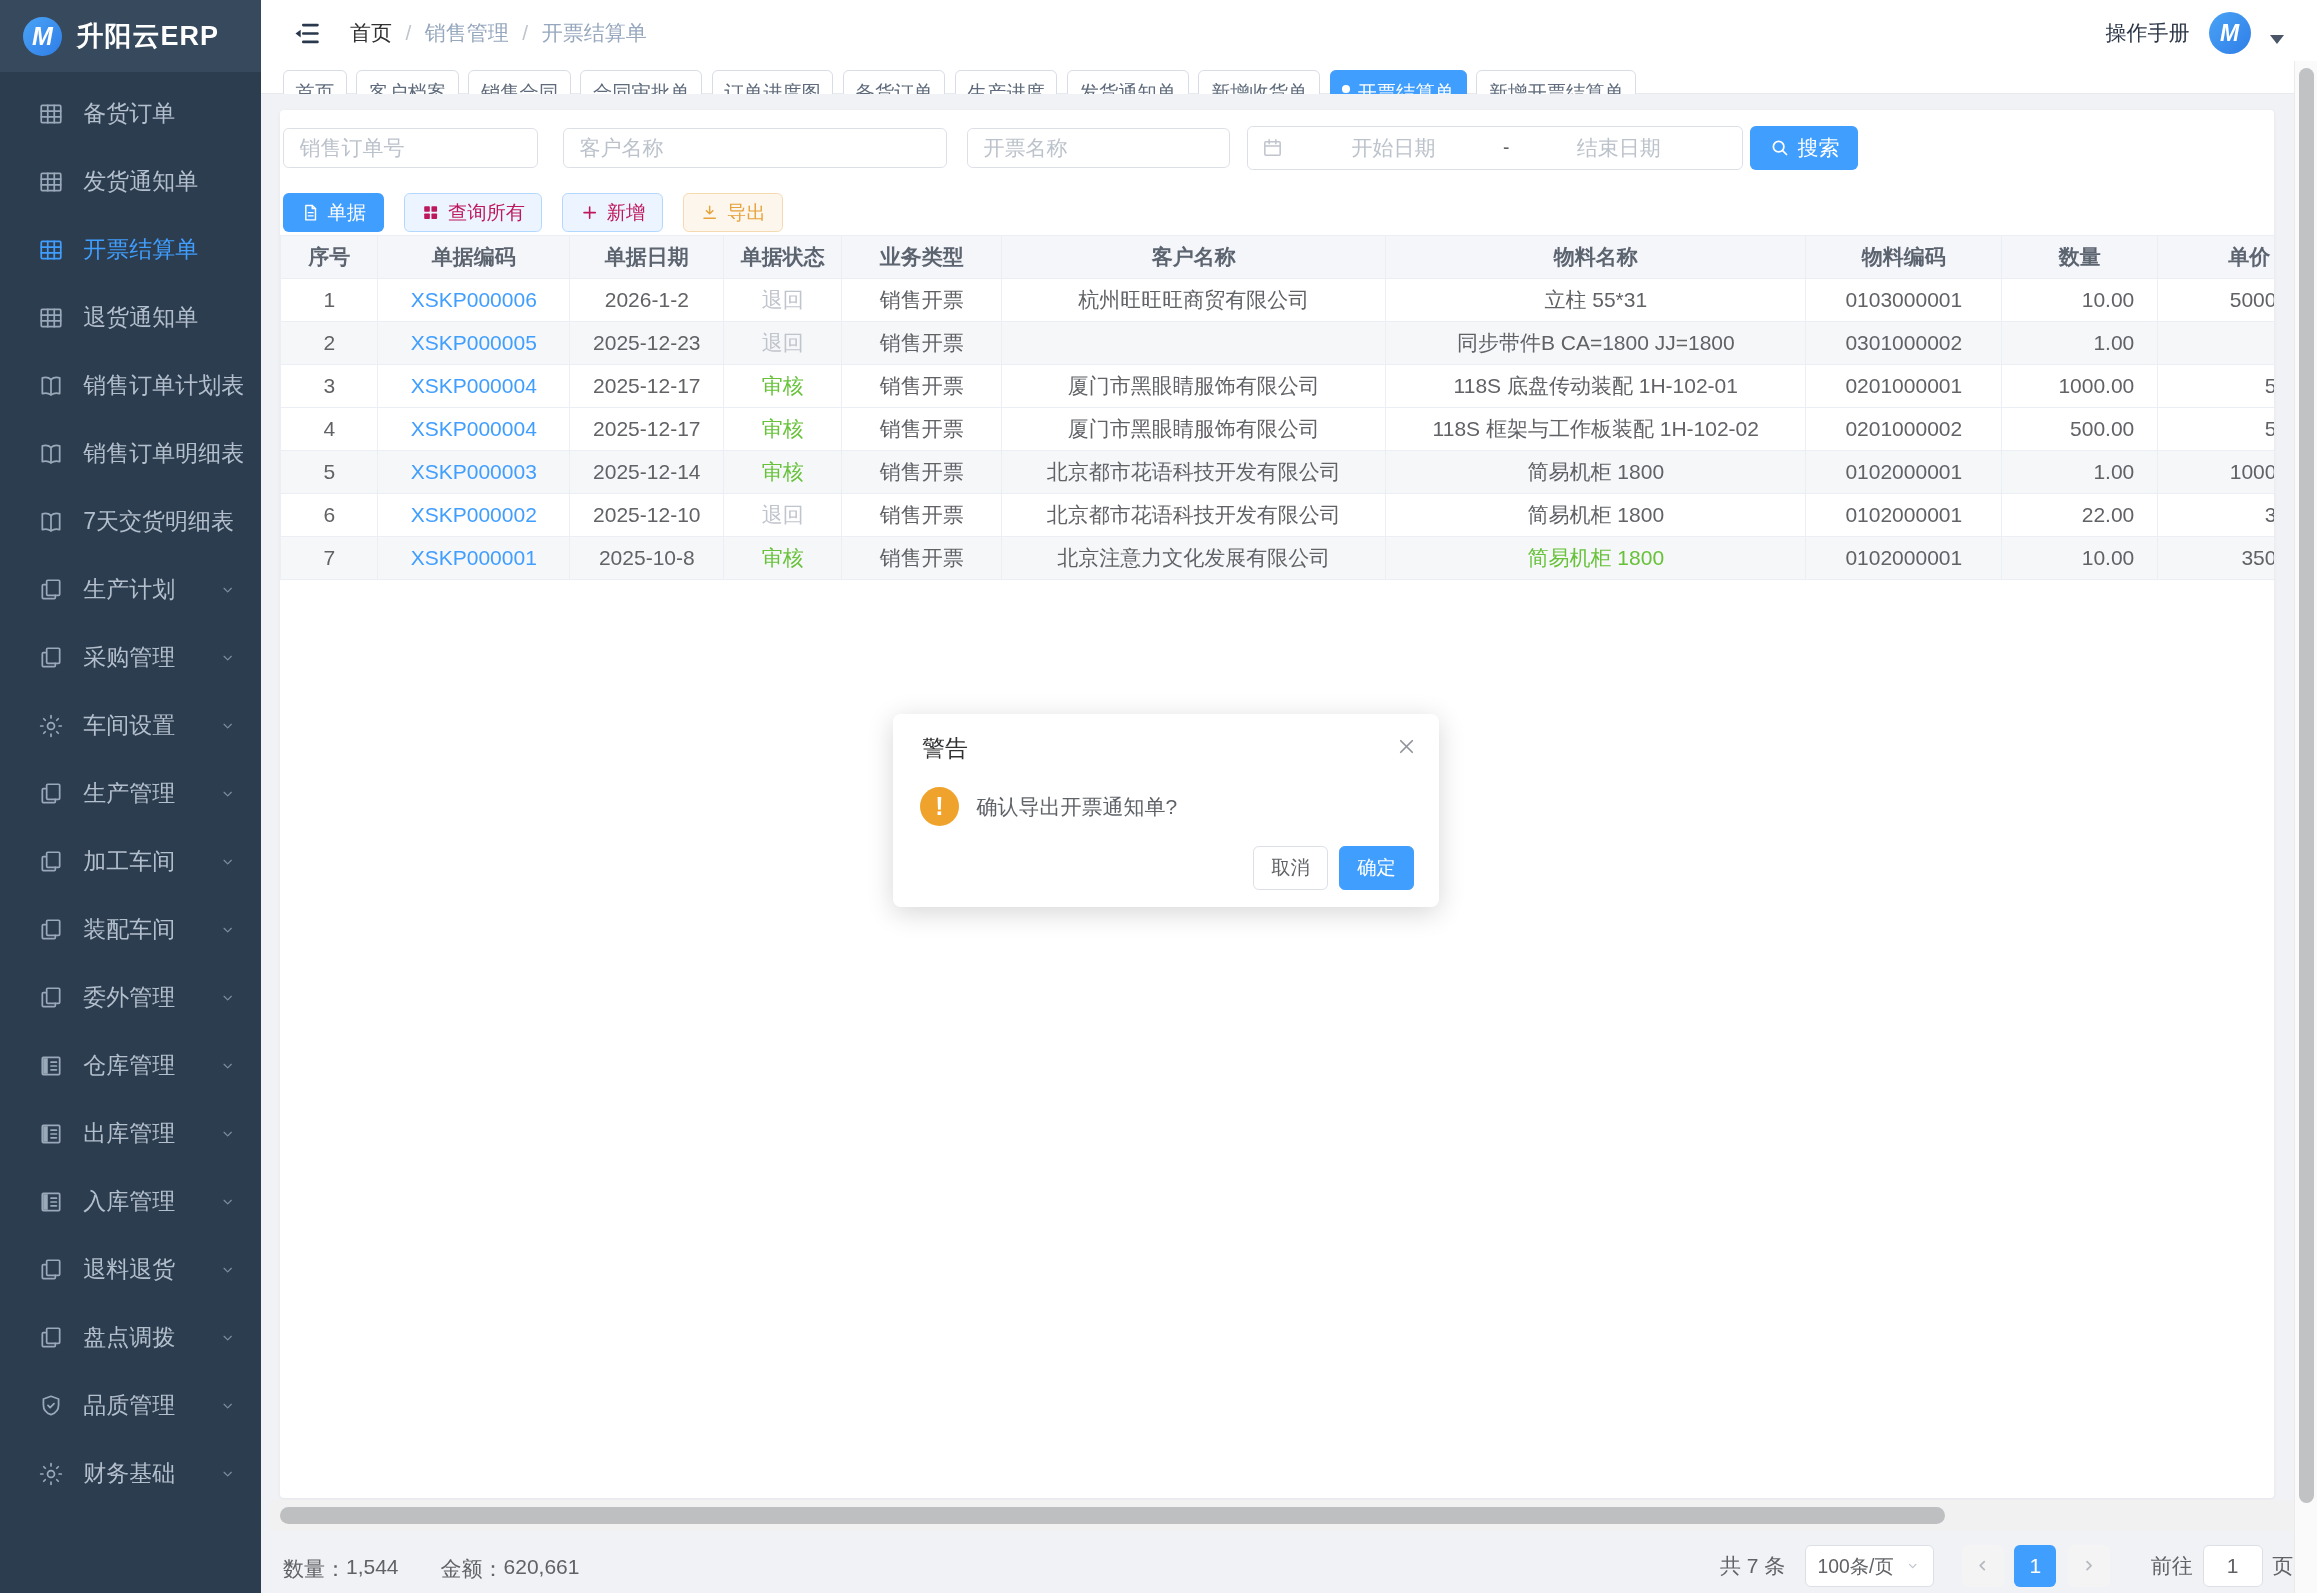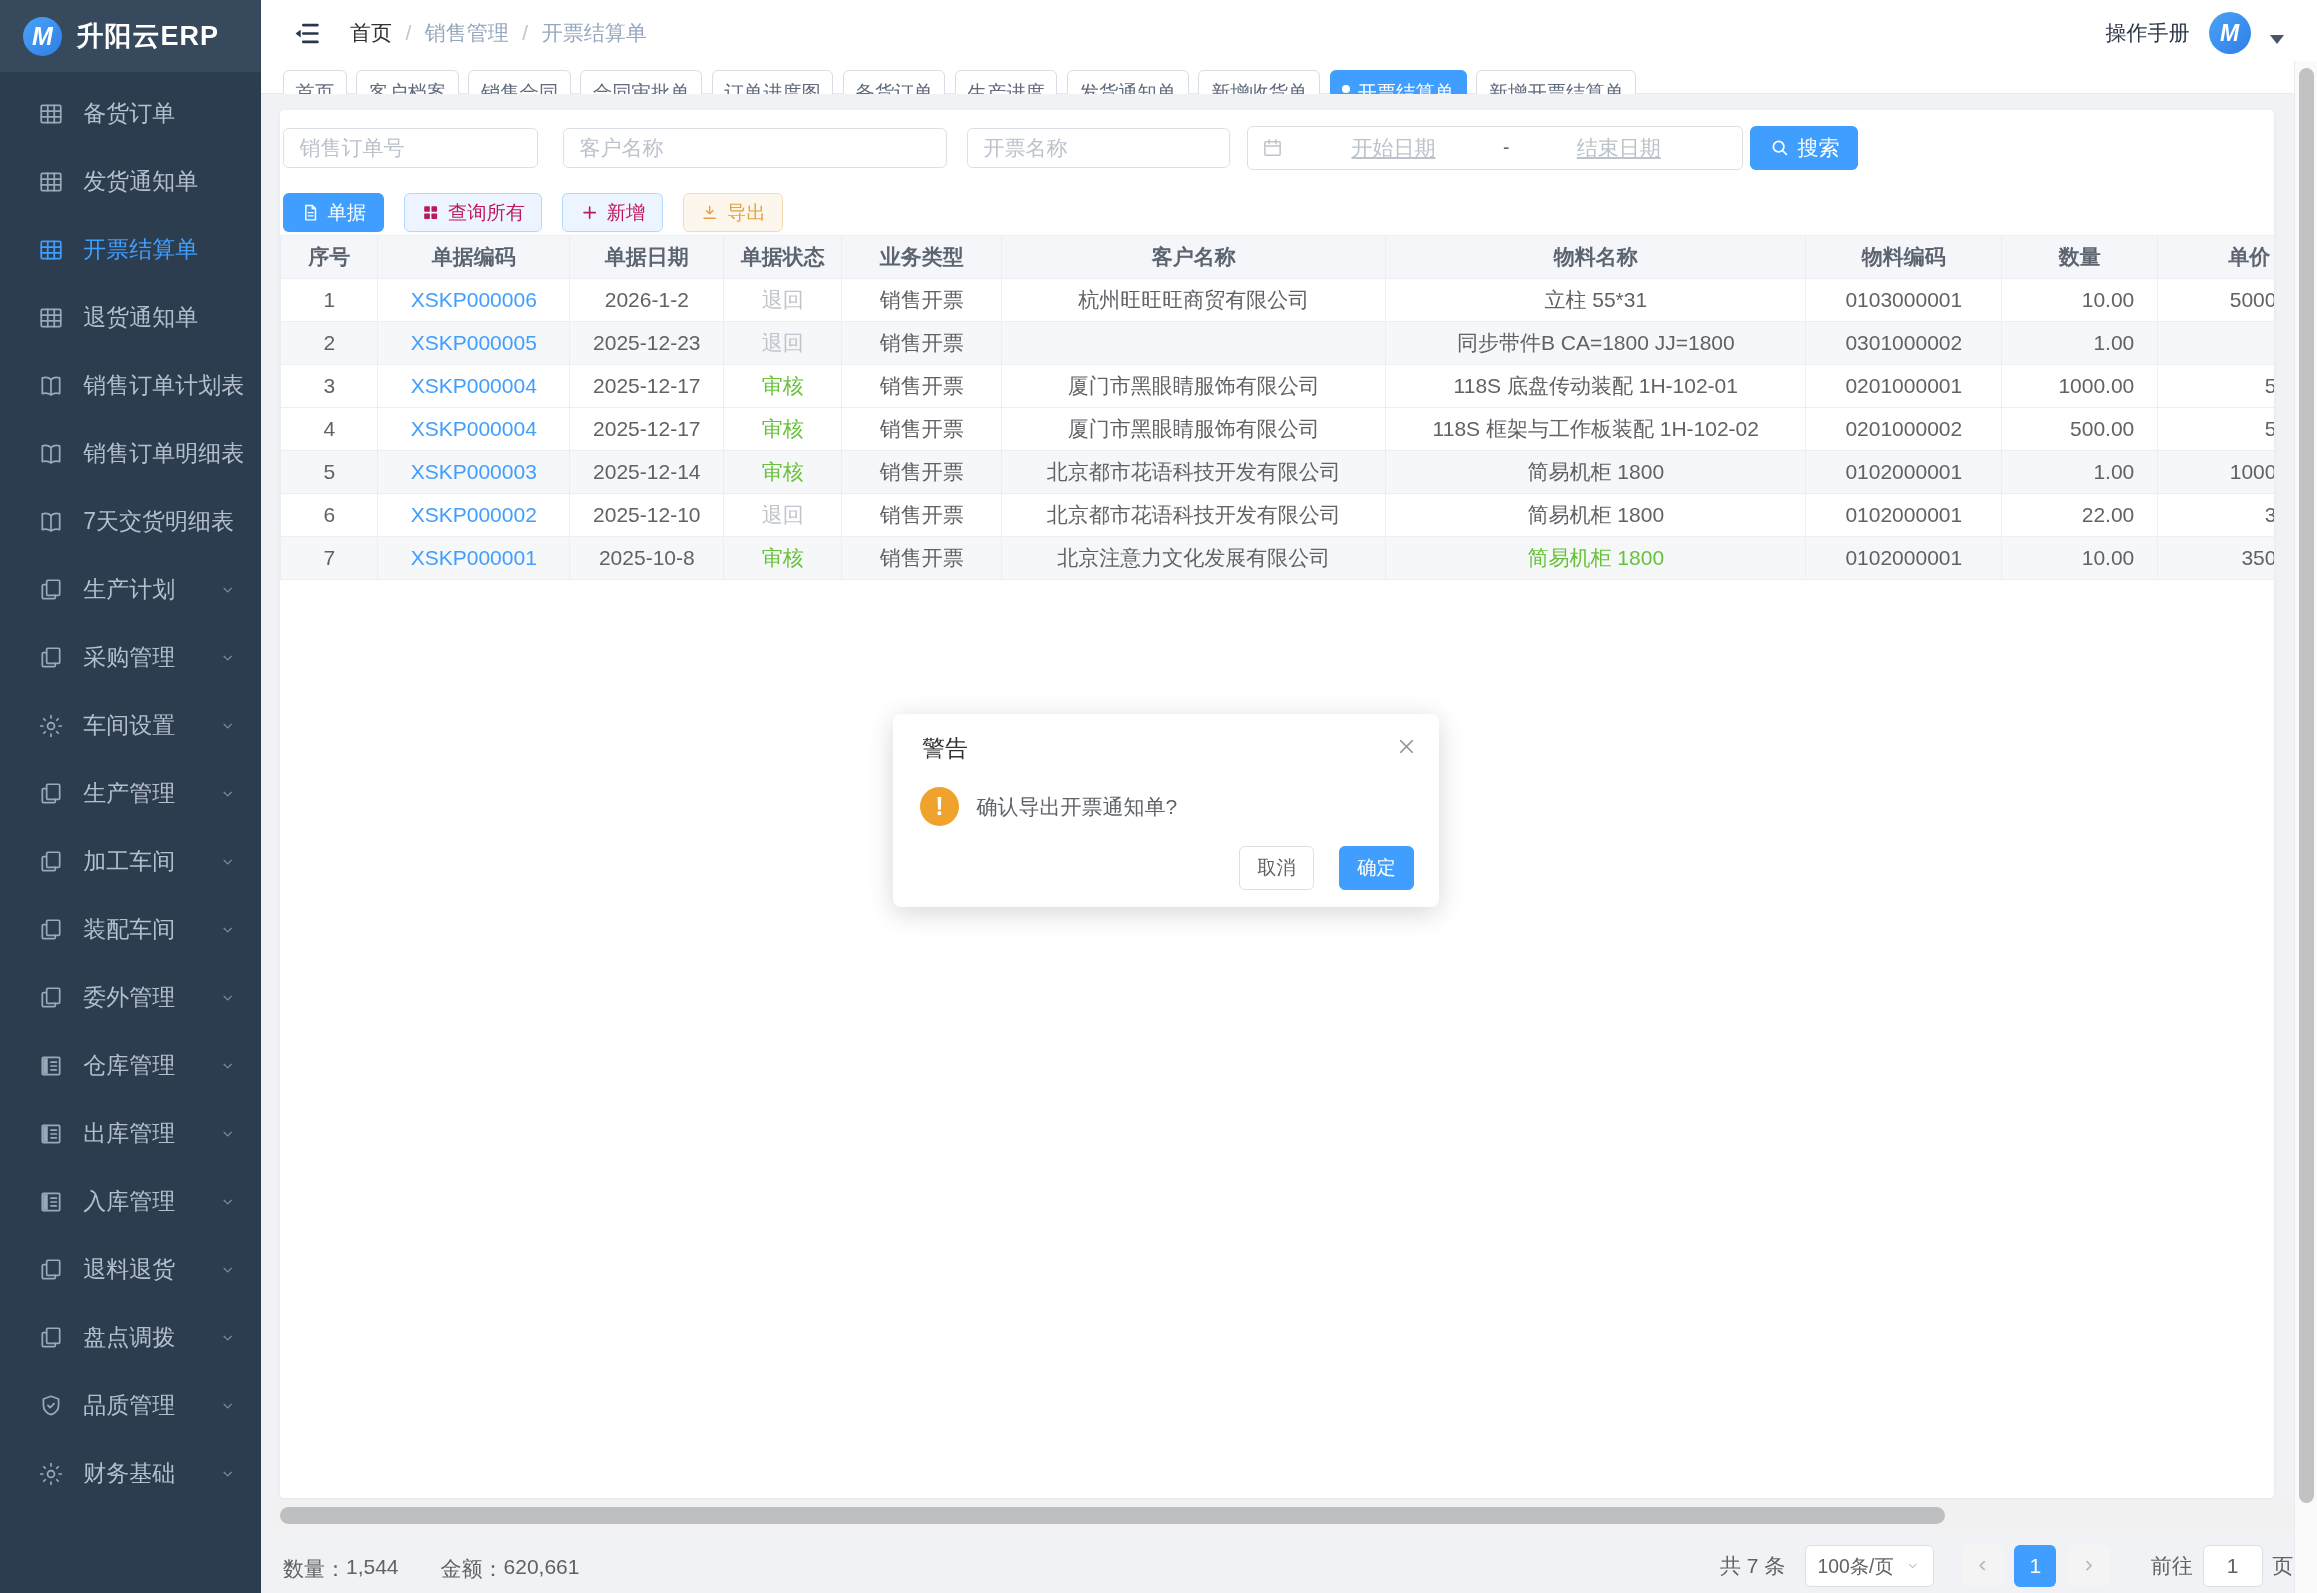--- a/index.html
+++ b/index.html
@@ -49,21 +49,21 @@
   .filters{position:absolute;left:2.9px;top:15.4px;display:flex;align-items:center;}
   .f-input{height:40px;border:1px solid #dcdfe6;border-radius:5.8px;padding:0 15.4px;font-size:21px;color:#606266;
     box-sizing:border-box;background:#fff;outline:none;}
   .f-input::placeholder{color:#bcc2cb;}
   .w-order{width:255px;}
   .w-cust{width:384px;margin-left:25px;}
   .w-inv{width:263px;margin-left:20px;}
   .daterange{width:496px;height:44px;border:1px solid #dcdfe6;border-radius:5.8px;margin-left:16.4px;
     display:flex;align-items:center;padding:0 13.5px;box-sizing:border-box;background:#fff;}
   .dr-icon{color:#c0c4cc;display:flex;}
-  .dr-ph{flex:1;text-align:center;color:#bcc2cb;font-size:21px;text-decoration:underline;}
+  .dr-ph{flex:1;text-align:center;color:#bcc2cb;font-size:21px;}
   .dr-sep{color:#606266;font-size:19.3px;}
   .search-btn{margin-left:7.7px;width:108px;height:44px;background:#409eff;color:#fff;border:none;border-radius:5.8px;
     font-size:21px;display:flex;align-items:center;justify-content:center;gap:7.7px;cursor:pointer;}
   
   .actions{position:absolute;left:2.9px;top:83px;display:flex;gap:20px;}
   .btn{height:39px;border-radius:5.8px;font-size:19.3px;display:flex;align-items:center;justify-content:center;
     gap:7.7px;padding:0 16.4px;border:1px solid transparent;cursor:pointer;box-sizing:border-box;white-space:nowrap;}
   .btn-primary{background:#409eff;color:#fff;}
   .btn-plain-blue{background:#ecf5ff;border-color:#b3d8ff;color:#be185d;}
   .btn-plain-yellow{background:#fdf6ec;border-color:#f5dab1;color:#e6a23c;}
@@ -101,21 +101,21 @@
   .pg-suffix{font-size:21px;color:#606266;}
   
   .modal{position:absolute;left:893px;top:714px;width:546px;height:193px;background:#fff;border-radius:7.7px;
     box-shadow:0 5.8px 27px rgba(0,0,0,0.16);z-index:20;}
   .m-title{position:absolute;left:29px;top:19.3px;font-size:23px;color:#303133;}
   .m-close{position:absolute;right:21px;top:21px;color:#909399;display:flex;cursor:pointer;}
   .m-body{position:absolute;left:27px;top:73px;display:flex;align-items:center;gap:17.4px;}
   .warn-circle{width:39px;height:39px;border-radius:50%;color:#fff;font-weight:bold;font-size:25px;
     display:flex;align-items:center;justify-content:center;flex:none;}
   .m-msg{font-size:21px;color:#5f6368;}
-  .m-footer{position:absolute;right:25px;bottom:17.4px;display:flex;gap:25px;}
+  .m-footer{position:absolute;right:25px;bottom:17.4px;display:flex;gap:11px;}
   .m-btn{height:44px;min-width:75px;border-radius:5.8px;font-size:19.3px;display:flex;align-items:center;
     justify-content:center;padding:0 15.4px;cursor:pointer;box-sizing:border-box;}
   .m-cancel{background:#fff;border:1px solid #dcdfe6;color:#606266;}
   .m-ok{background:#409eff;border:1px solid #409eff;color:#fff;}
 </style>
 </head>
 <body>
 
 <aside class="sidebar">
   <div class="logo-bar">

